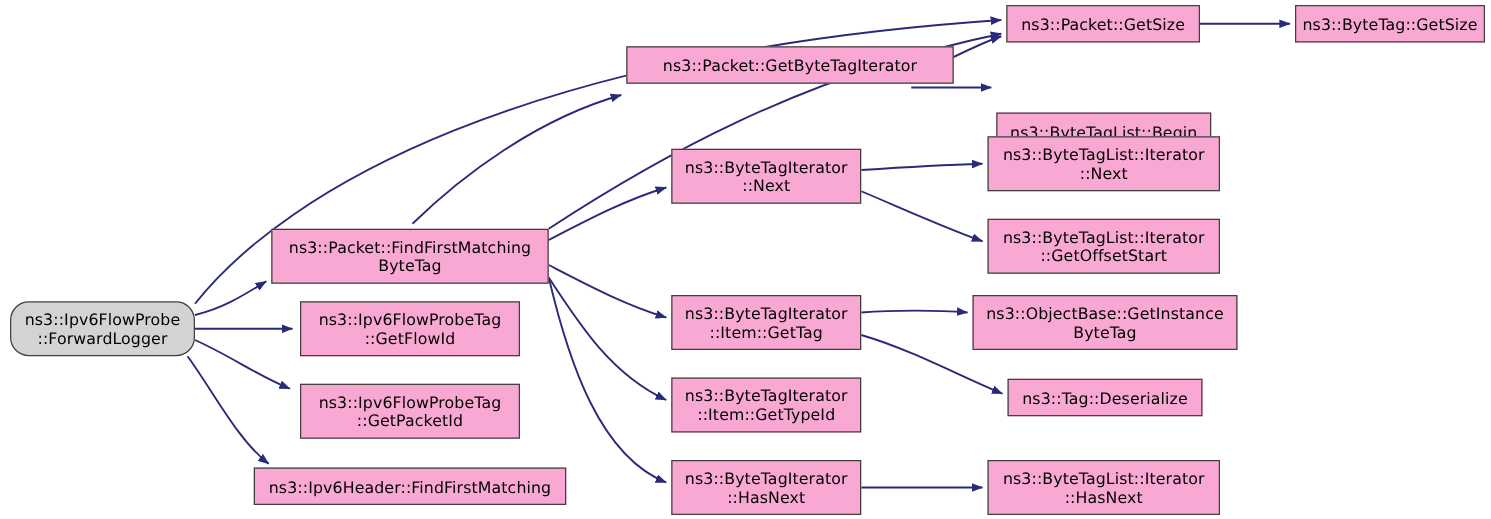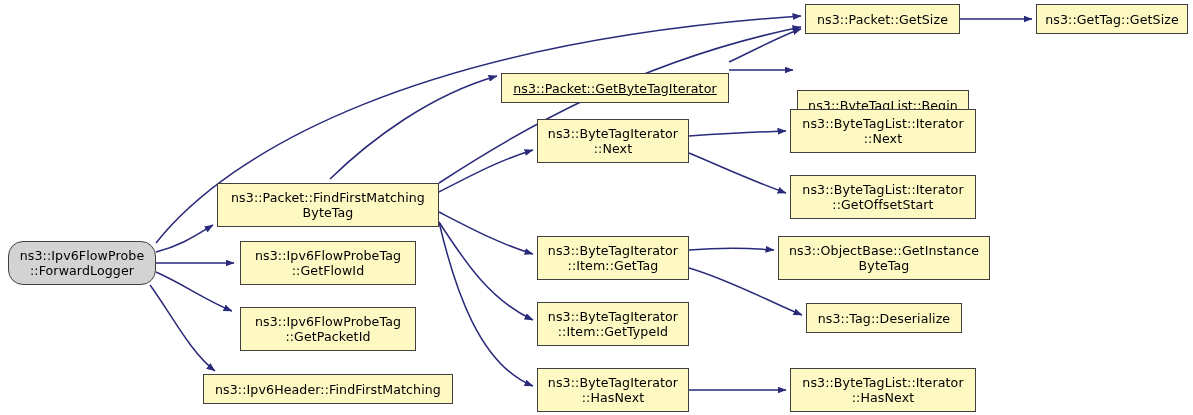--- a/index.html
+++ b/index.html
@@ -20,21 +20,21 @@
     left: 0;
     top: 0;
     width: 1193px;
     height: 415px;
     pointer-events: none;
   }
   .node {
     position: absolute;
     box-sizing: border-box;
     border: 1px solid #404040;
-    background: #fef9c3;
+    background: #f9a8d4;
     color: #000000;
     display: flex;
     align-items: center;
     justify-content: center;
     text-align: center;
     font-size: 12.6px;
     line-height: 15px;
     letter-spacing: 0.1px;
     white-space: pre-line;
     padding: 0 4px;
@@ -79,31 +79,31 @@
   <div id="nodes-group">
       <div class="node root" style="left: 8px; top: 241px; width: 148px; height: 44px; border-radius: 15px;">ns3::Ipv6FlowProbe
 ::ForwardLogger</div>
       <div class="node" style="left: 217px; top: 183px; width: 222px; height: 44px;">ns3::Packet::FindFirstMatching
 ByteTag</div>
       <div class="node" style="left: 240px; top: 241px; width: 176px; height: 44px;">ns3::Ipv6FlowProbeTag
 ::GetFlowId</div>
       <div class="node" style="left: 240px; top: 307px; width: 176px; height: 44px;">ns3::Ipv6FlowProbeTag
 ::GetPacketId</div>
       <div class="node" style="left: 203px; top: 374px; width: 250px; height: 30px;">ns3::Ipv6Header::FindFirstMatching</div>
-      <div class="node" style="left: 501px; top: 73px; width: 228px; height: 30px; text-decoration: underline;">ns3::Packet::GetByteTagIterator</div>
+      <div class="node" style="left: 501px; top: 37px; width: 262px; height: 30px;">ns3::Packet::GetByteTagIterator</div>
       <div class="node" style="left: 537px; top: 119px; width: 152px; height: 44px;">ns3::ByteTagIterator
 ::Next</div>
       <div class="node" style="left: 537px; top: 236px; width: 152px; height: 44px;">ns3::ByteTagIterator
 ::Item::GetTag</div>
       <div class="node" style="left: 537px; top: 302px; width: 152px; height: 44px;">ns3::ByteTagIterator
 ::Item::GetTypeId</div>
       <div class="node" style="left: 537px; top: 368px; width: 152px; height: 44px;">ns3::ByteTagIterator
 ::HasNext</div>
       <div class="node" style="left: 805px; top: 4px; width: 155px; height: 30px;">ns3::Packet::GetSize</div>
-      <div class="node" style="left: 1036px; top: 4px; width: 152px; height: 30px;">ns3::GetTag::GetSize</div>
+      <div class="node" style="left: 1036px; top: 4px; width: 152px; height: 30px;">ns3::ByteTag::GetSize</div>
       <div class="node" style="left: 797px; top: 55px; width: 172px; height: 30px; margin-top: 35px;">ns3::ByteTagList::Begin</div>
       <div class="node" style="left: 790px; top: 109px; width: 186px; height: 44px;">ns3::ByteTagList::Iterator
 ::Next</div>
       <div class="node" style="left: 790px; top: 175px; width: 186px; height: 44px;">ns3::ByteTagList::Iterator
 ::GetOffsetStart</div>
       <div class="node" style="left: 778px; top: 236px; width: 212px; height: 44px;">ns3::ObjectBase::GetInstance
 ByteTag</div>
       <div class="node" style="left: 806px; top: 303px; width: 156px; height: 30px;">ns3::Tag::Deserialize</div>
       <div class="node" style="left: 790px; top: 368px; width: 186px; height: 44px;">ns3::ByteTagList::Iterator
 ::HasNext</div>

